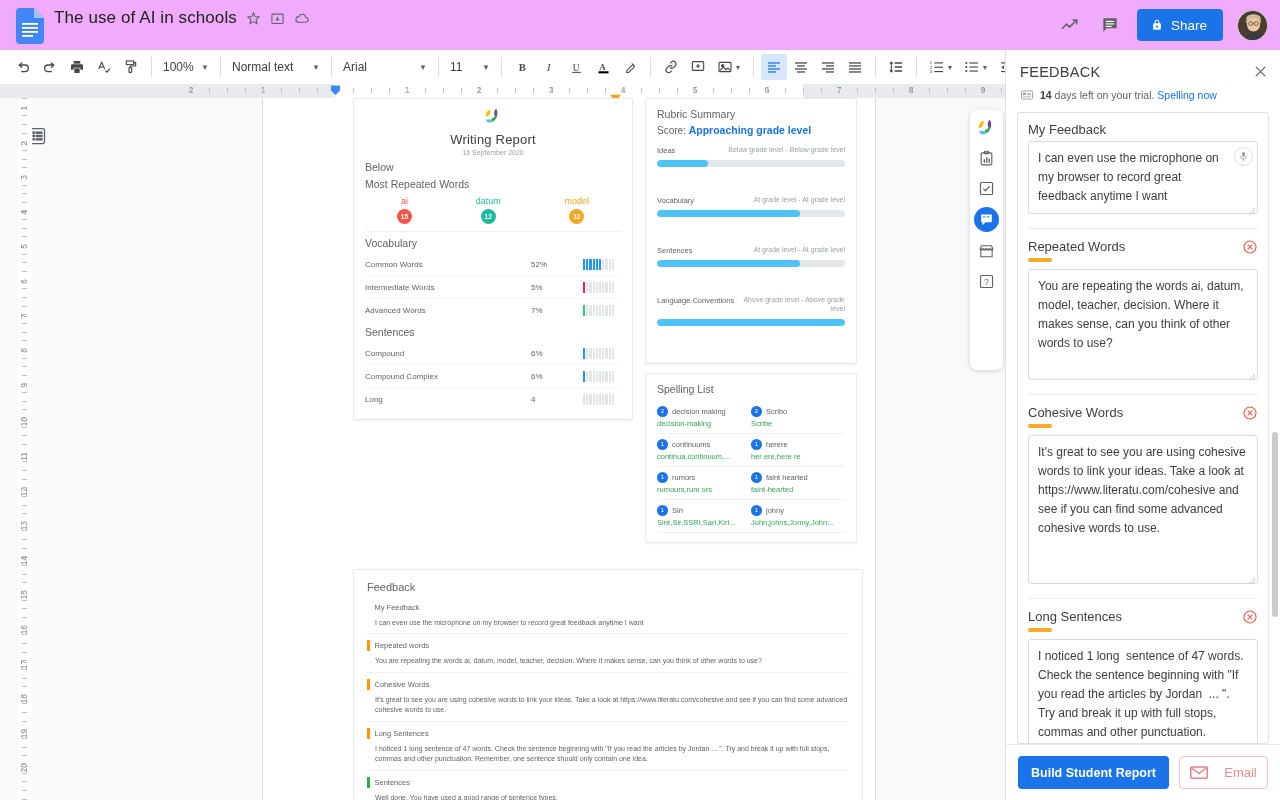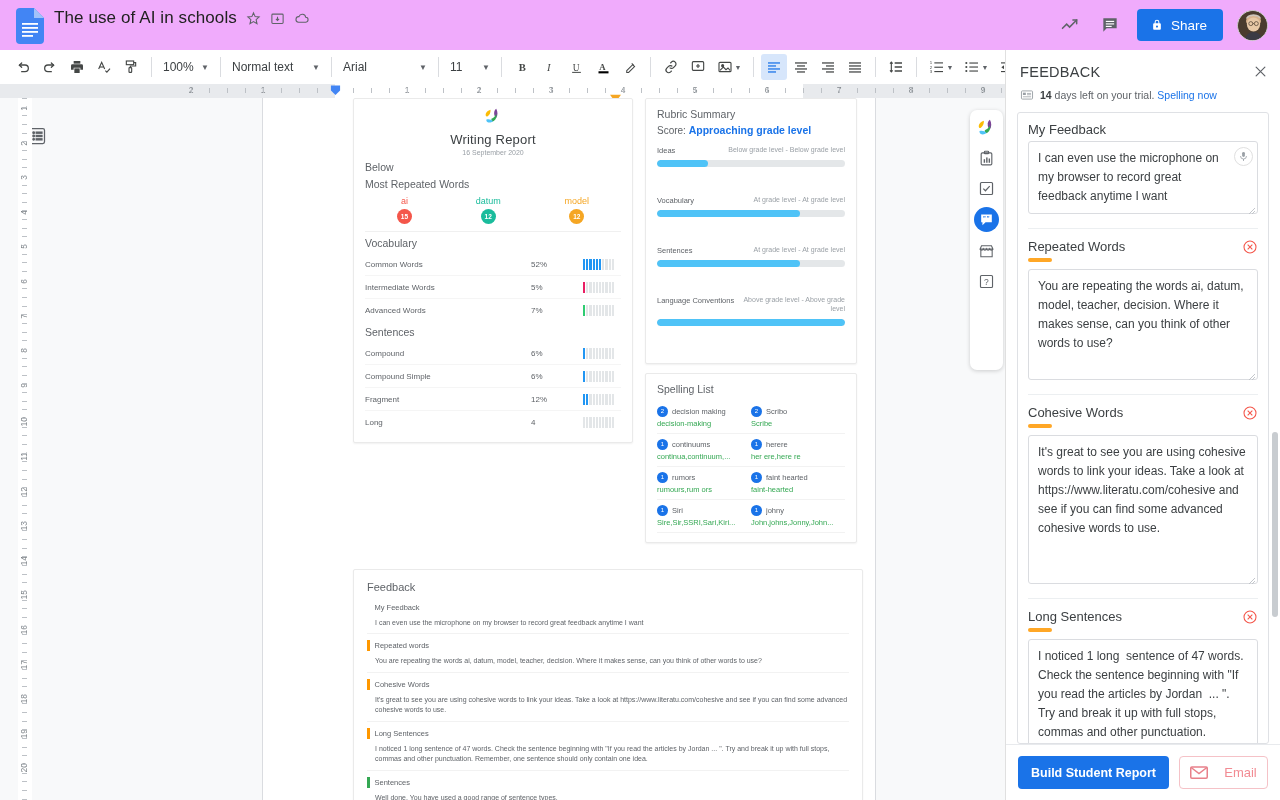--- a/index.html
+++ b/index.html
@@ -680,41 +680,25 @@
                       <div class="vbar" style=""></div>
                       <div class="vbar" style=""></div>
                       <div class="vbar" style=""></div>
                       <div class="vbar" style=""></div>
                       <div class="vbar" style=""></div>
                       <div class="vbar" style=""></div>
                       <div class="vbar" style=""></div>
                     </div>
     </div>
                   <div class="vrow">
-      <div class="vrow-l">Compound Simple</div>
+      <div class="vrow-l">Compound Complex</div>
       <div class="vrow-p">6%</div>
       <div class="vbars">
                       <div class="vbar" style="background:#2196f3"></div>
                       <div class="vbar" style=""></div>
-                      <div class="vbar" style=""></div>
-                      <div class="vbar" style=""></div>
-                      <div class="vbar" style=""></div>
-                      <div class="vbar" style=""></div>
-                      <div class="vbar" style=""></div>
-                      <div class="vbar" style=""></div>
-                      <div class="vbar" style=""></div>
-                      <div class="vbar" style=""></div>
-                    </div>
-    </div>
-                  <div class="vrow">
-      <div class="vrow-l">Fragment</div>
-      <div class="vrow-p">12%</div>
-      <div class="vbars">
-                      <div class="vbar" style="background:#2196f3"></div>
-                      <div class="vbar" style="background:#2196f3"></div>
                       <div class="vbar" style=""></div>
                       <div class="vbar" style=""></div>
                       <div class="vbar" style=""></div>
                       <div class="vbar" style=""></div>
                       <div class="vbar" style=""></div>
                       <div class="vbar" style=""></div>
                       <div class="vbar" style=""></div>
                       <div class="vbar" style=""></div>
                     </div>
     </div>

